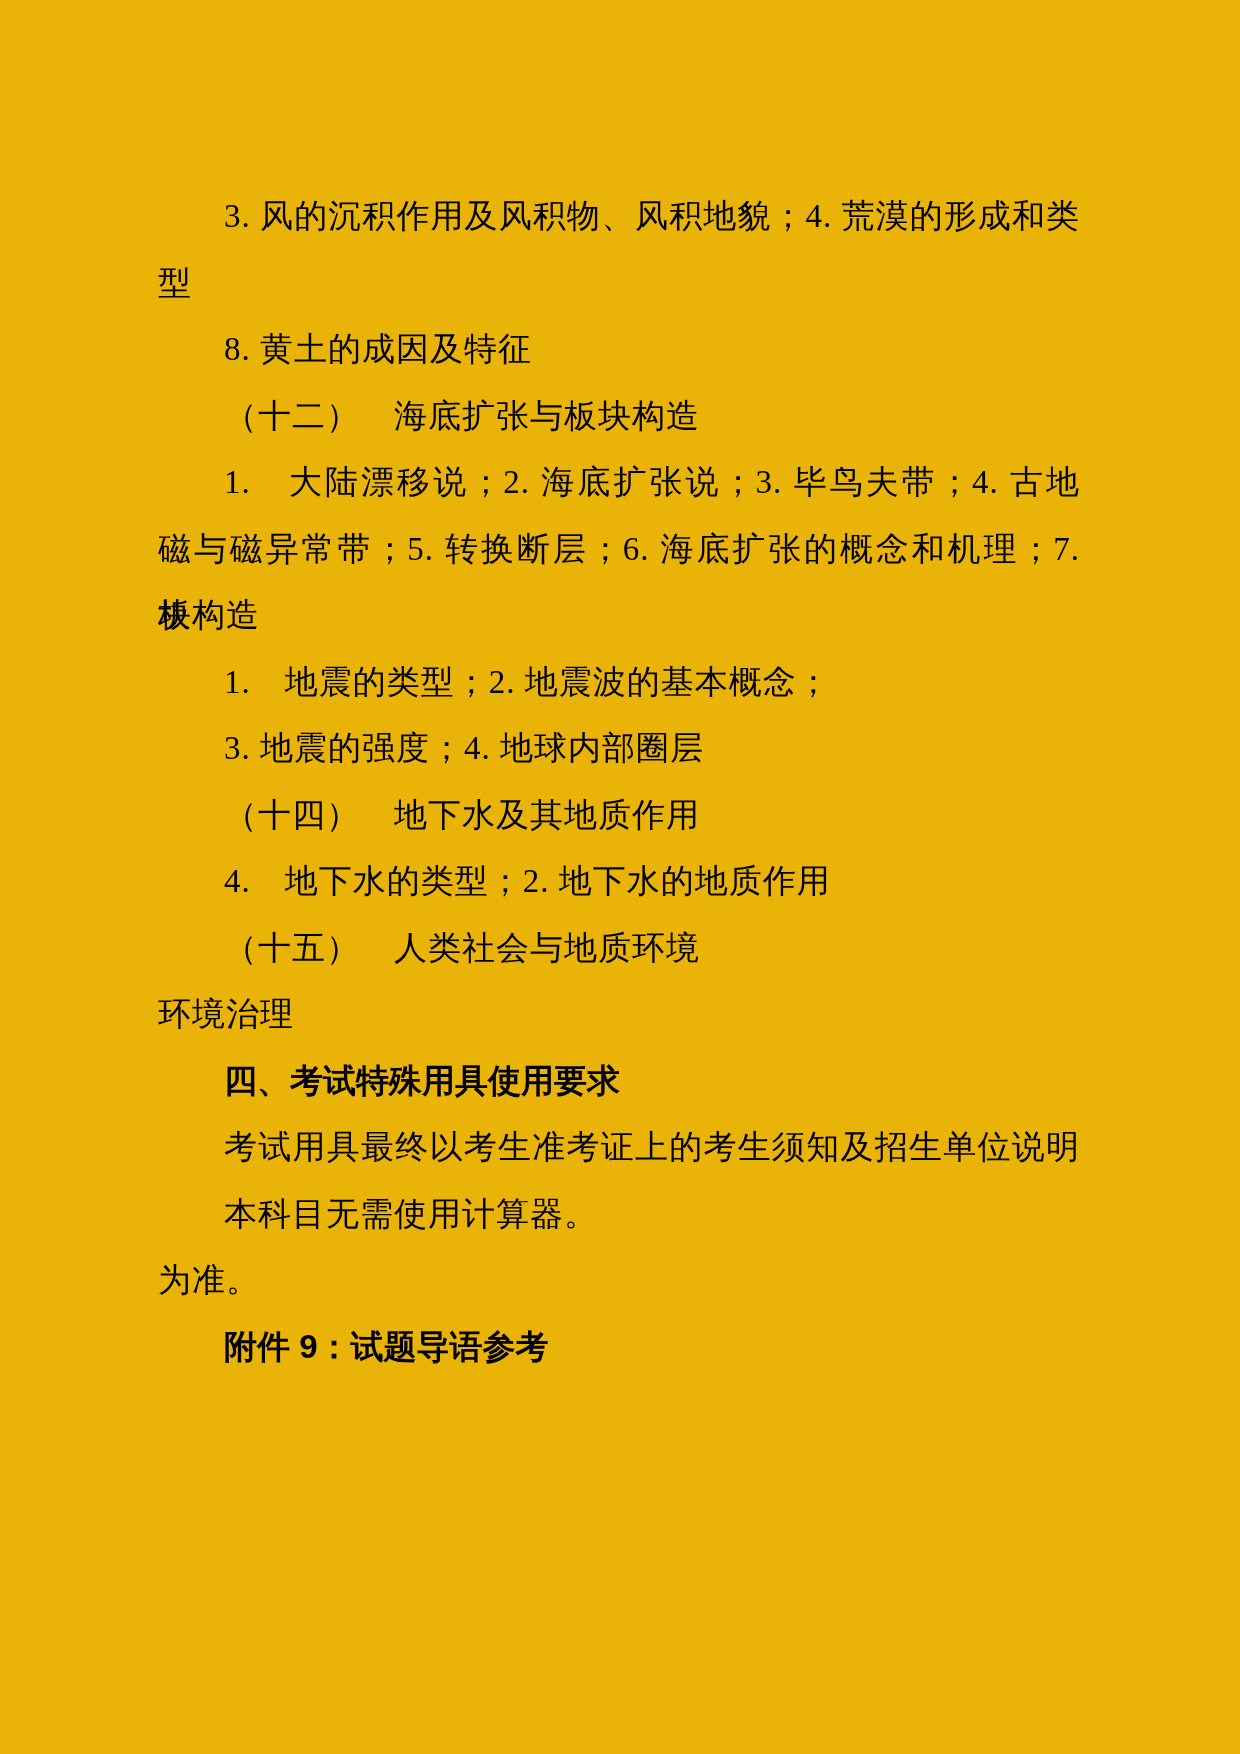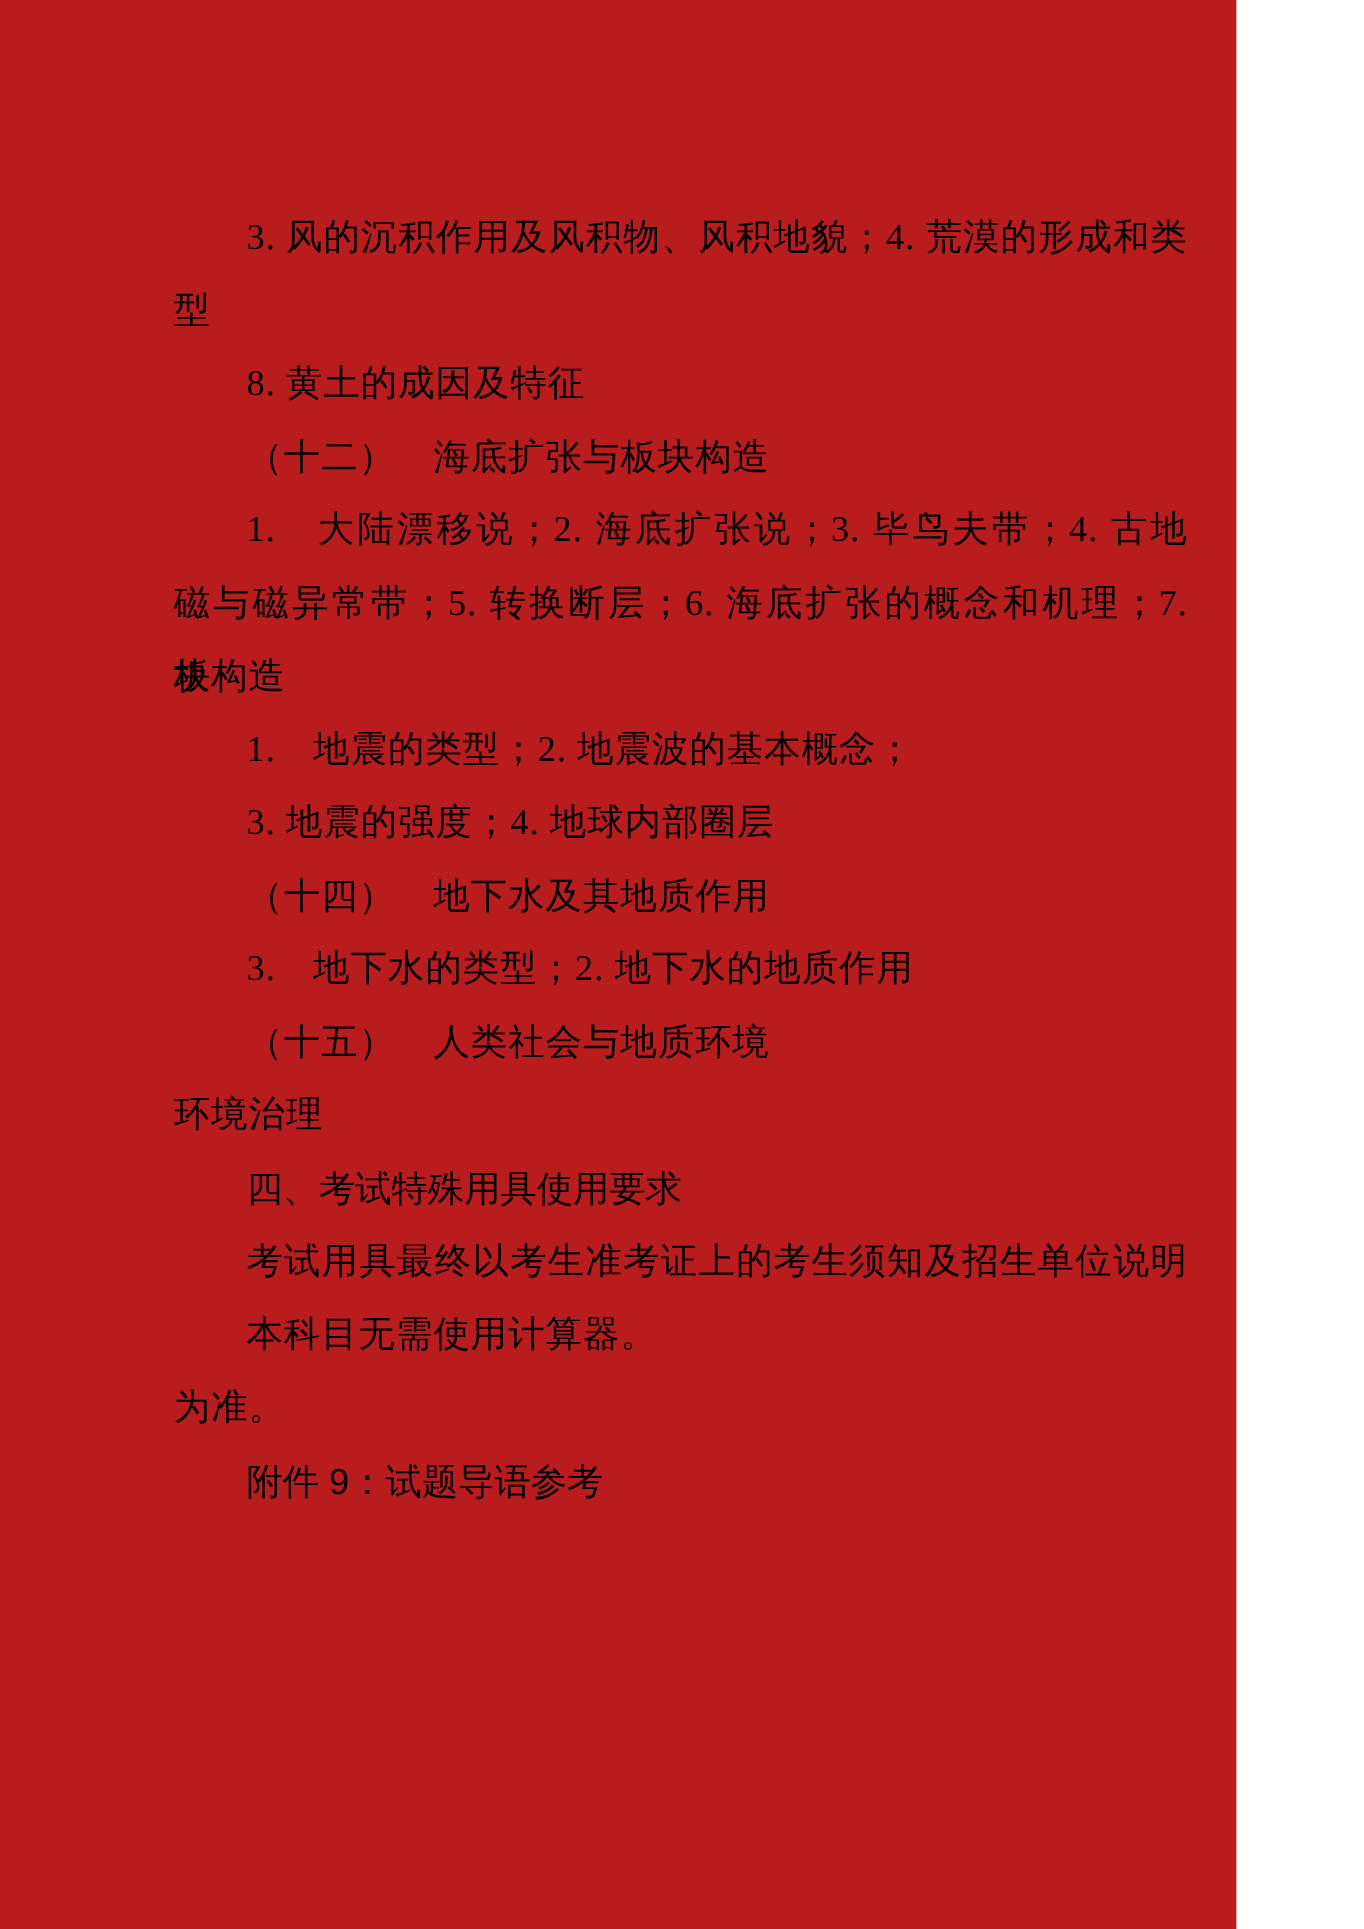--- a/index.html
+++ b/index.html
@@ -10,23 +10,23 @@
   body {
     width: 1240px;
     height: 1754px;
     position: relative;
     font-family: "Liberation Serif", serif;
     color: #000000;
   }
   .page {
     position: absolute;
     left: 0; top: 0;
-    width: 1124px;
+    width: 1240px;
     height: 1754px;
-    background: #b91c1c;
+    background: #eab308;
     overflow: hidden;
   }
   .text-block {
     position: absolute;
     left: 158px;
     top: 183px;
     width: 922px;
   }
   .line {
     height: 66.5px;
@@ -38,40 +38,40 @@
   .line.indent {
     text-indent: 66px;
   }
   .line.justify {
     white-space: normal;
     text-align: justify;
     text-align-last: justify;
   }
   .line.bold {
     font-family: "Liberation Sans", sans-serif;
-    font-weight: normal;
+    font-weight: bold;
     letter-spacing: 0;
   }
 </style>
 </head>
 <body>
 
 <div class="page">
   <div class="text-block">
     <div class="line indent justify">3. 风的沉积作用及风积物、风积地貌；4. 荒漠的形成和类</div>
     <div class="line">型</div>
     <div class="line indent">8. 黄土的成因及特征</div>
     <div class="line indent">（十二）　海底扩张与板块构造</div>
     <div class="line indent justify">1.　大陆漂移说；2. 海底扩张说；3. 毕鸟夫带；4. 古地</div>
     <div class="line justify">磁与磁异常带；5. 转换断层；6. 海底扩张的概念和机理；7. 板</div>
     <div class="line">块构造</div>
     <div class="line indent">1.　地震的类型；2. 地震波的基本概念；</div>
     <div class="line indent">3. 地震的强度；4. 地球内部圈层</div>
     <div class="line indent">（十四）　地下水及其地质作用</div>
-    <div class="line indent">3.　地下水的类型；2. 地下水的地质作用</div>
+    <div class="line indent">4.　地下水的类型；2. 地下水的地质作用</div>
     <div class="line indent">（十五）　人类社会与地质环境</div>
     <div class="line">环境治理</div>
     <div class="line indent bold">四、考试特殊用具使用要求</div>
     <div class="line indent justify">考试用具最终以考生准考证上的考生须知及招生单位说明</div>
     <div class="line indent">本科目无需使用计算器。</div>
     <div class="line">为准。</div>
     <div class="line indent bold">附件 9：试题导语参考</div>
   </div>
 </div>
 

